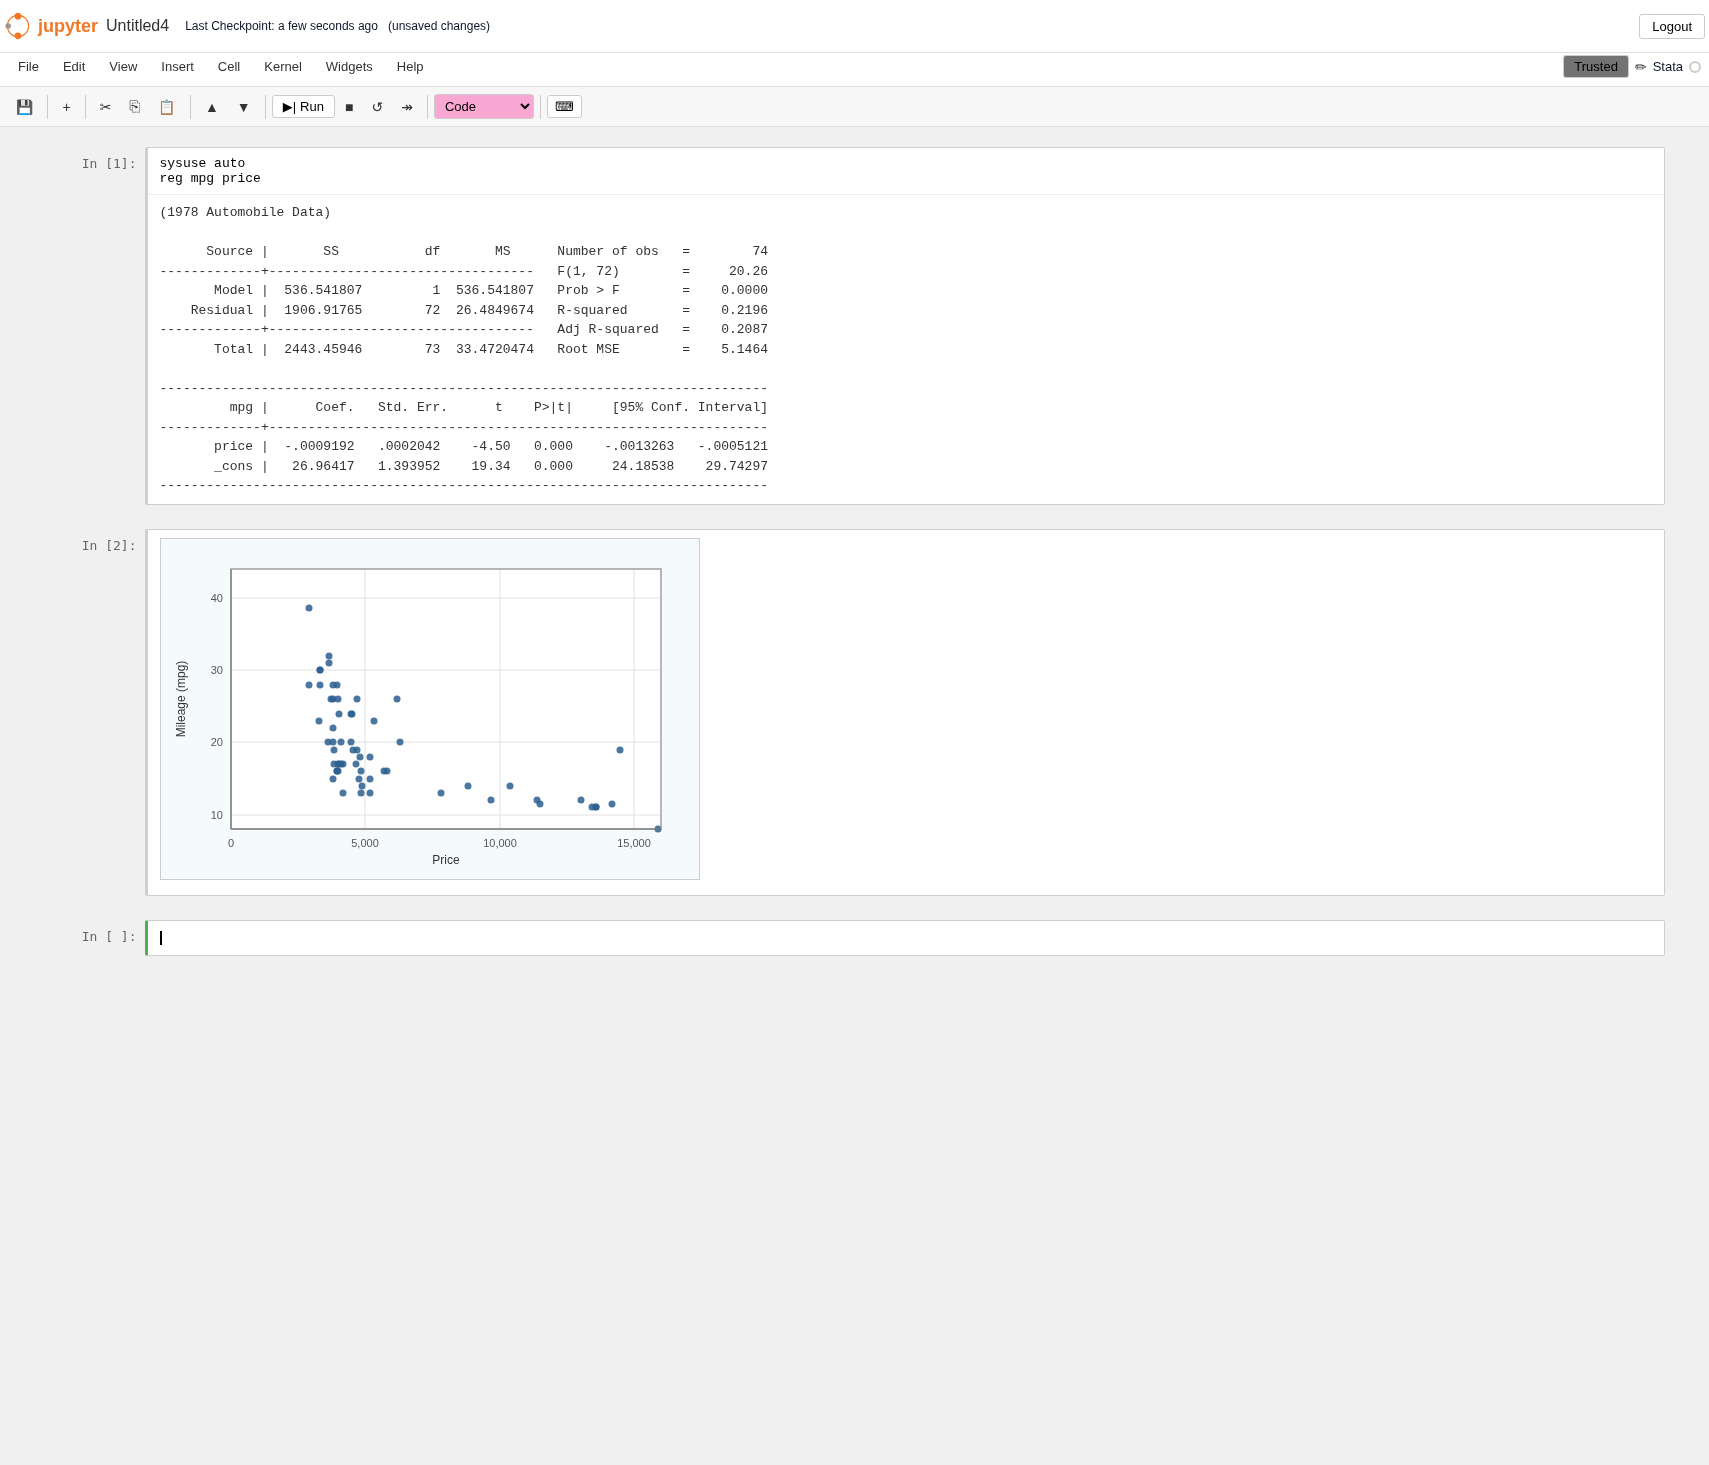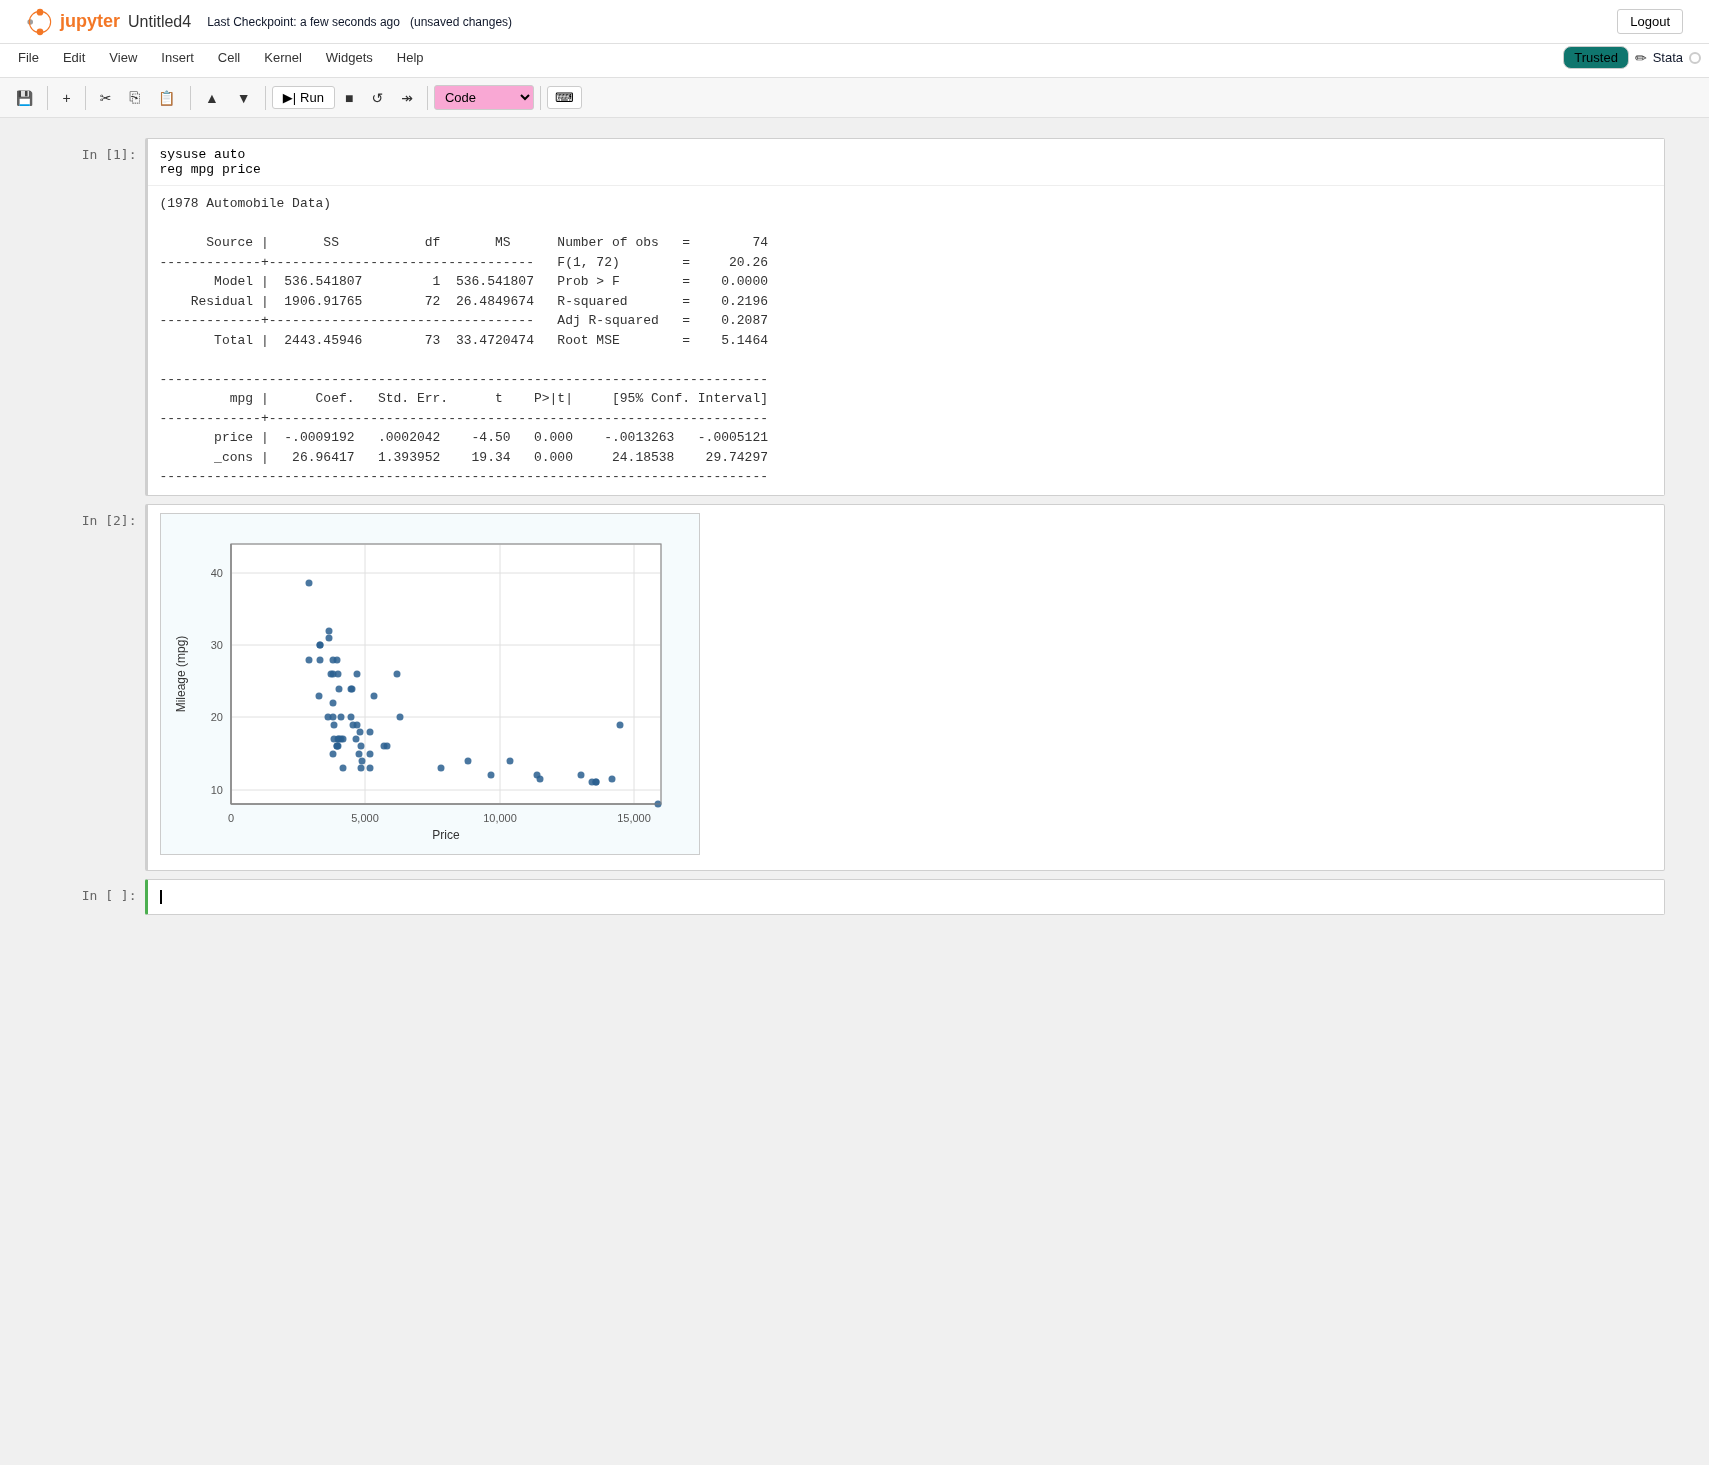--- a/index.html
+++ b/index.html
@@ -1,21 +1,21 @@
 <!DOCTYPE html>
 <html><head>
   <meta charset="utf-8">
   <style>
     * { box-sizing: border-box; margin: 0; padding: 0; }
     body { font-family: Arial, sans-serif; font-size: 14px; background: #fff; color: #333; }
 
     
     #topbar {
       display: flex; align-items: center; justify-content: space-between;
-      padding: 4px 26px; border-bottom: 1px solid #e0e0e0; background: #fff; height: 44px;
+      padding: 4px 4px; border-bottom: 1px solid #e0e0e0; background: #fff; height: 53px;
     }
     #topbar-left { display: flex; align-items: center; gap: 8px; }
     .jupyter-logo { display: flex; align-items: center; gap: 6px; }
     .jupyter-logo-icon { width: 28px; height: 28px; }
     .notebook-title { font-size: 16px; font-weight: normal; color: #333; }
     .checkpoint-info { font-size: 12px; color: #0f172a; margin-left: 8px; }
     #topbar-right { display: flex; align-items: flex-start; gap: 8px; }
     .logout-btn {
       border: 1px solid #ccc; background: #fff; padding: 4px 12px;
       cursor: pointer; border-radius: 3px; font-size: 13px;
@@ -24,22 +24,22 @@
     
     #menubar {
       display: flex; align-items: flex-start; padding: 2px 8px;
       border-bottom: 1px solid #e0e0e0; background: #fff; height: 34px; gap: 4px;
     }
     .menu-item {
       padding: 4px 10px; cursor: pointer; font-size: 13px; border-radius: 3px;
     }
     #menubar-right { margin-left: auto; display: flex; align-items: center; gap: 6px; }
     .trusted-btn {
-      border: 1px solid #ccc; background: #0f766e; padding: 3px 10px;
-      cursor: pointer; border-radius: 8px; font-size: 13px;
+      border: 1px solid #ccc; background: #737373; padding: 3px 10px;
+      cursor: pointer; border-radius: 3px; font-size: 13px;
     }
     .kernel-name { font-size: 13px; color: #0f172a; }
 
     
     #toolbar {
       display: flex; align-items: center; padding: 4px 8px;
       border-bottom: 1px solid #e0e0e0; background: #f7f7f7; gap: 2px; height: 40px;
     }
     .tb-sep { width: 1px; height: 24px; background: #ccc; margin: 0 4px; }
     .tb-btn {
@@ -58,21 +58,21 @@
       border: 1px solid #ccc; background: #fff; padding: 3px 7px;
       cursor: pointer; border-radius: 3px; font-size: 13px;
     }
 
     
     #notebook { background: #f0f0f0; padding: 20px 0; min-height: calc(100vh - 114px); }
     .cell-container { max-width: 1660px; margin: 0 auto; padding: 0 20px; }
 
     
     .cell {
-      display: flex; align-items: flex-start; margin-bottom: 8px;
+      display: flex; align-items: flex-start; margin-bottom: 24px;
     }
     .cell-left { width: 100px; min-width: 100px; text-align: right; padding-right: 8px; padding-top: 8px; }
     .cell-label { font-size: 13px; color: #666; font-family: monospace; white-space: nowrap; }
     .cell-body { flex: 1; }
 
     
     .code-cell-box {
       border: 1px solid #cfcfcf; border-left: 3px solid #cfcfcf;
       background: #fff; border-radius: 2px;
     }

